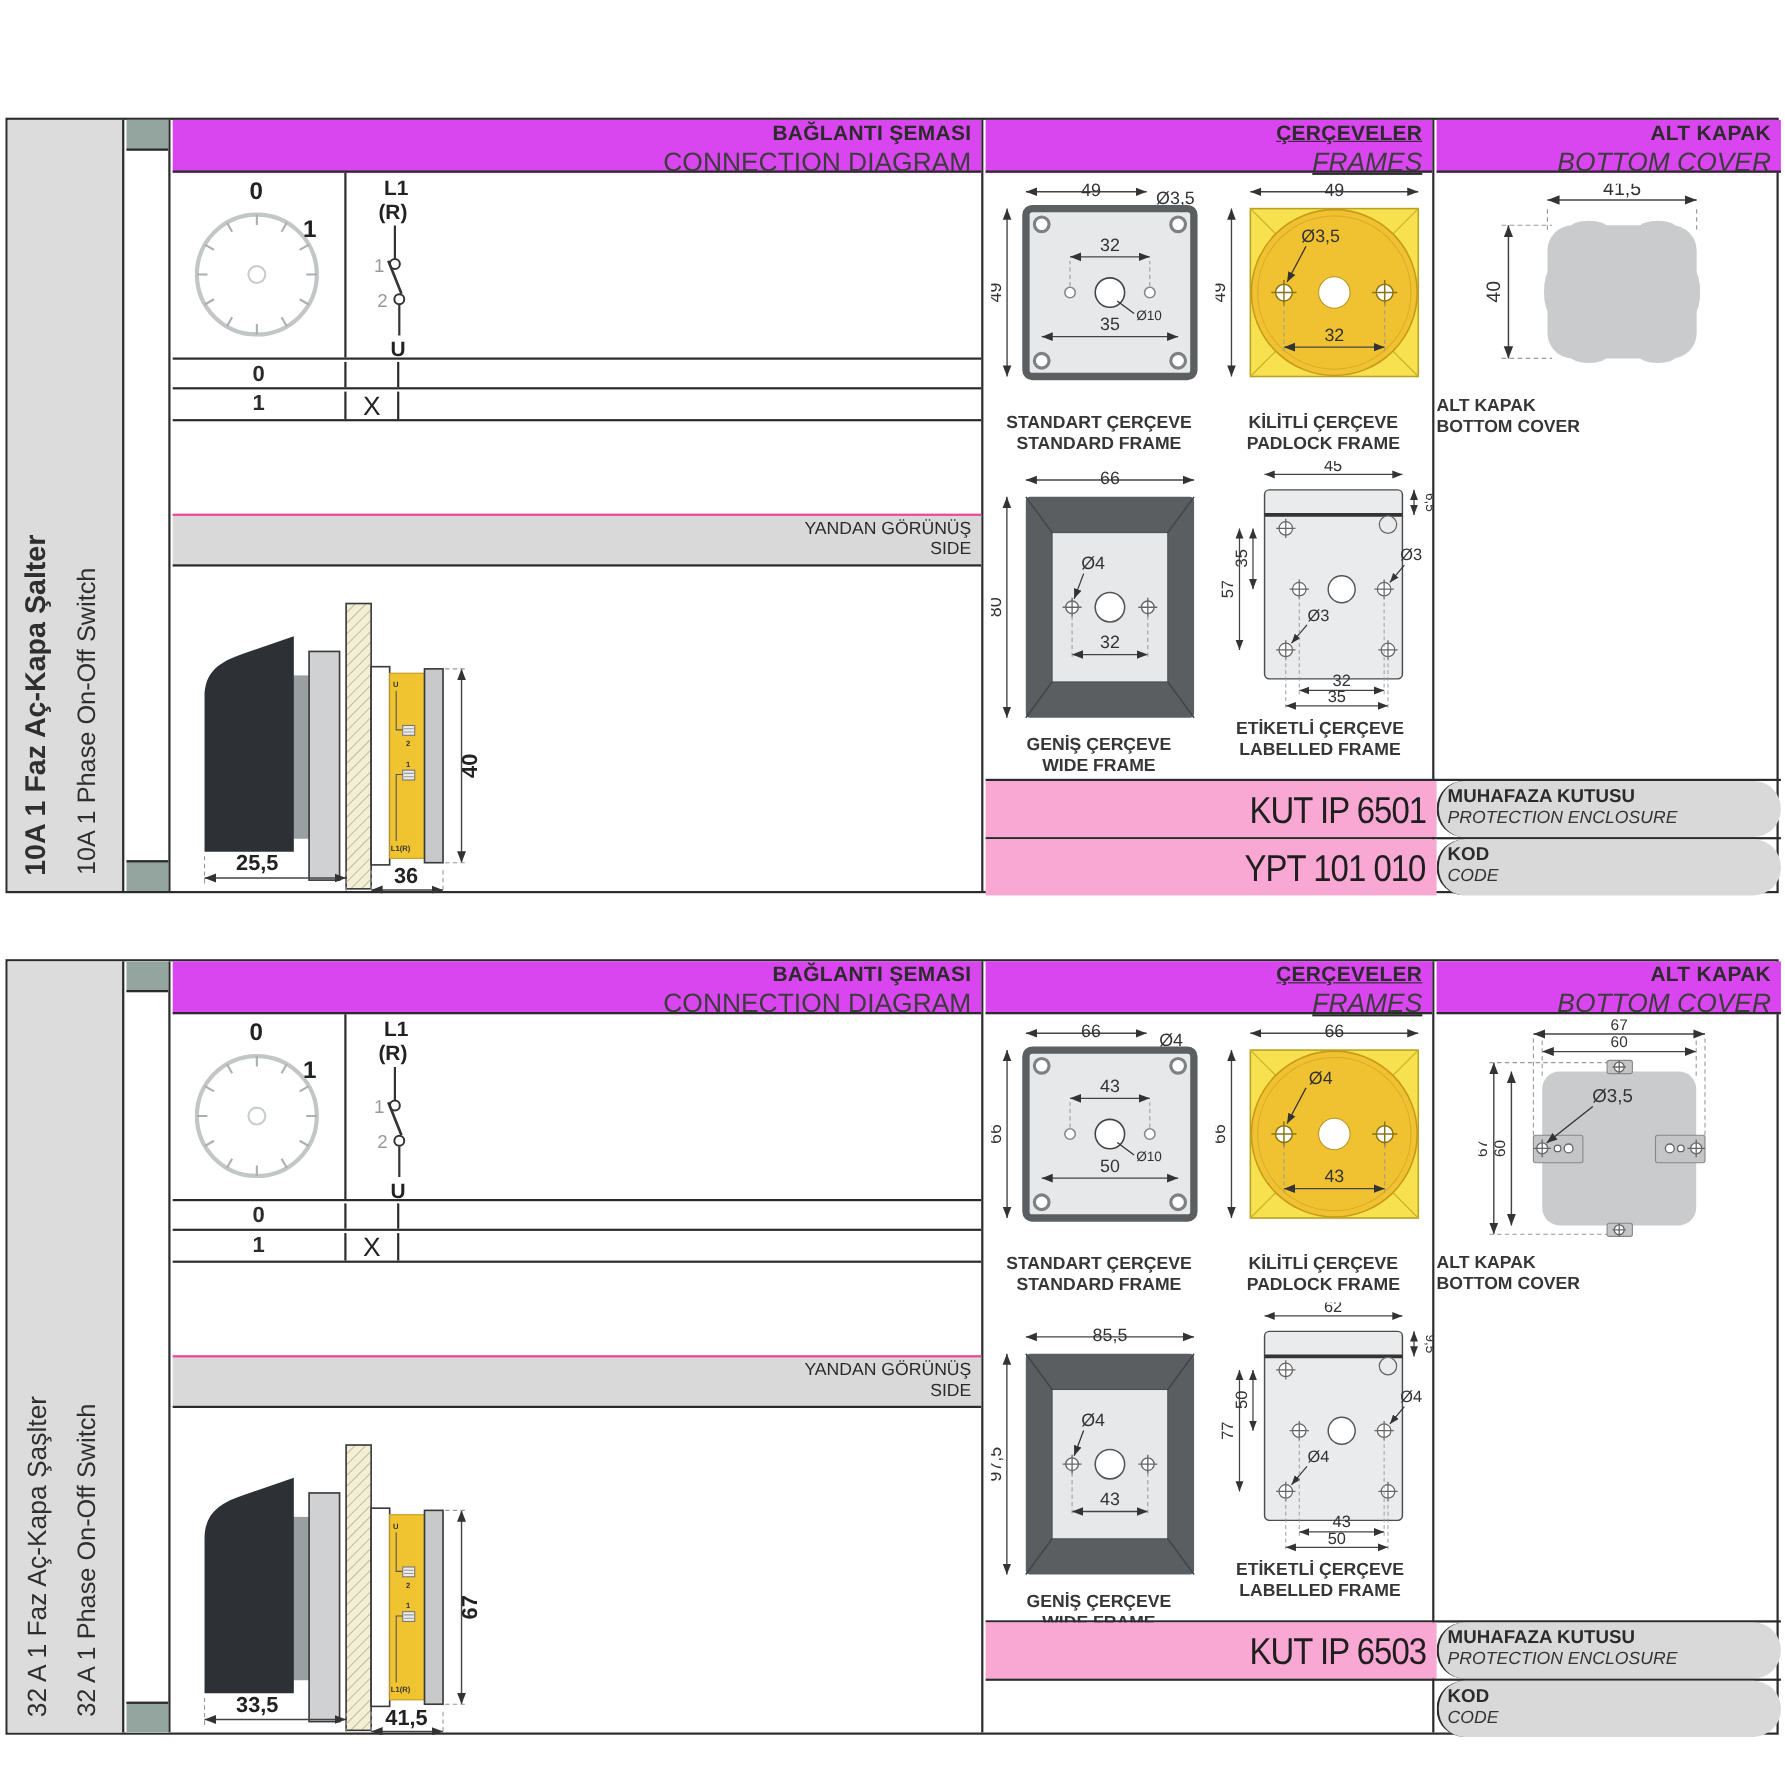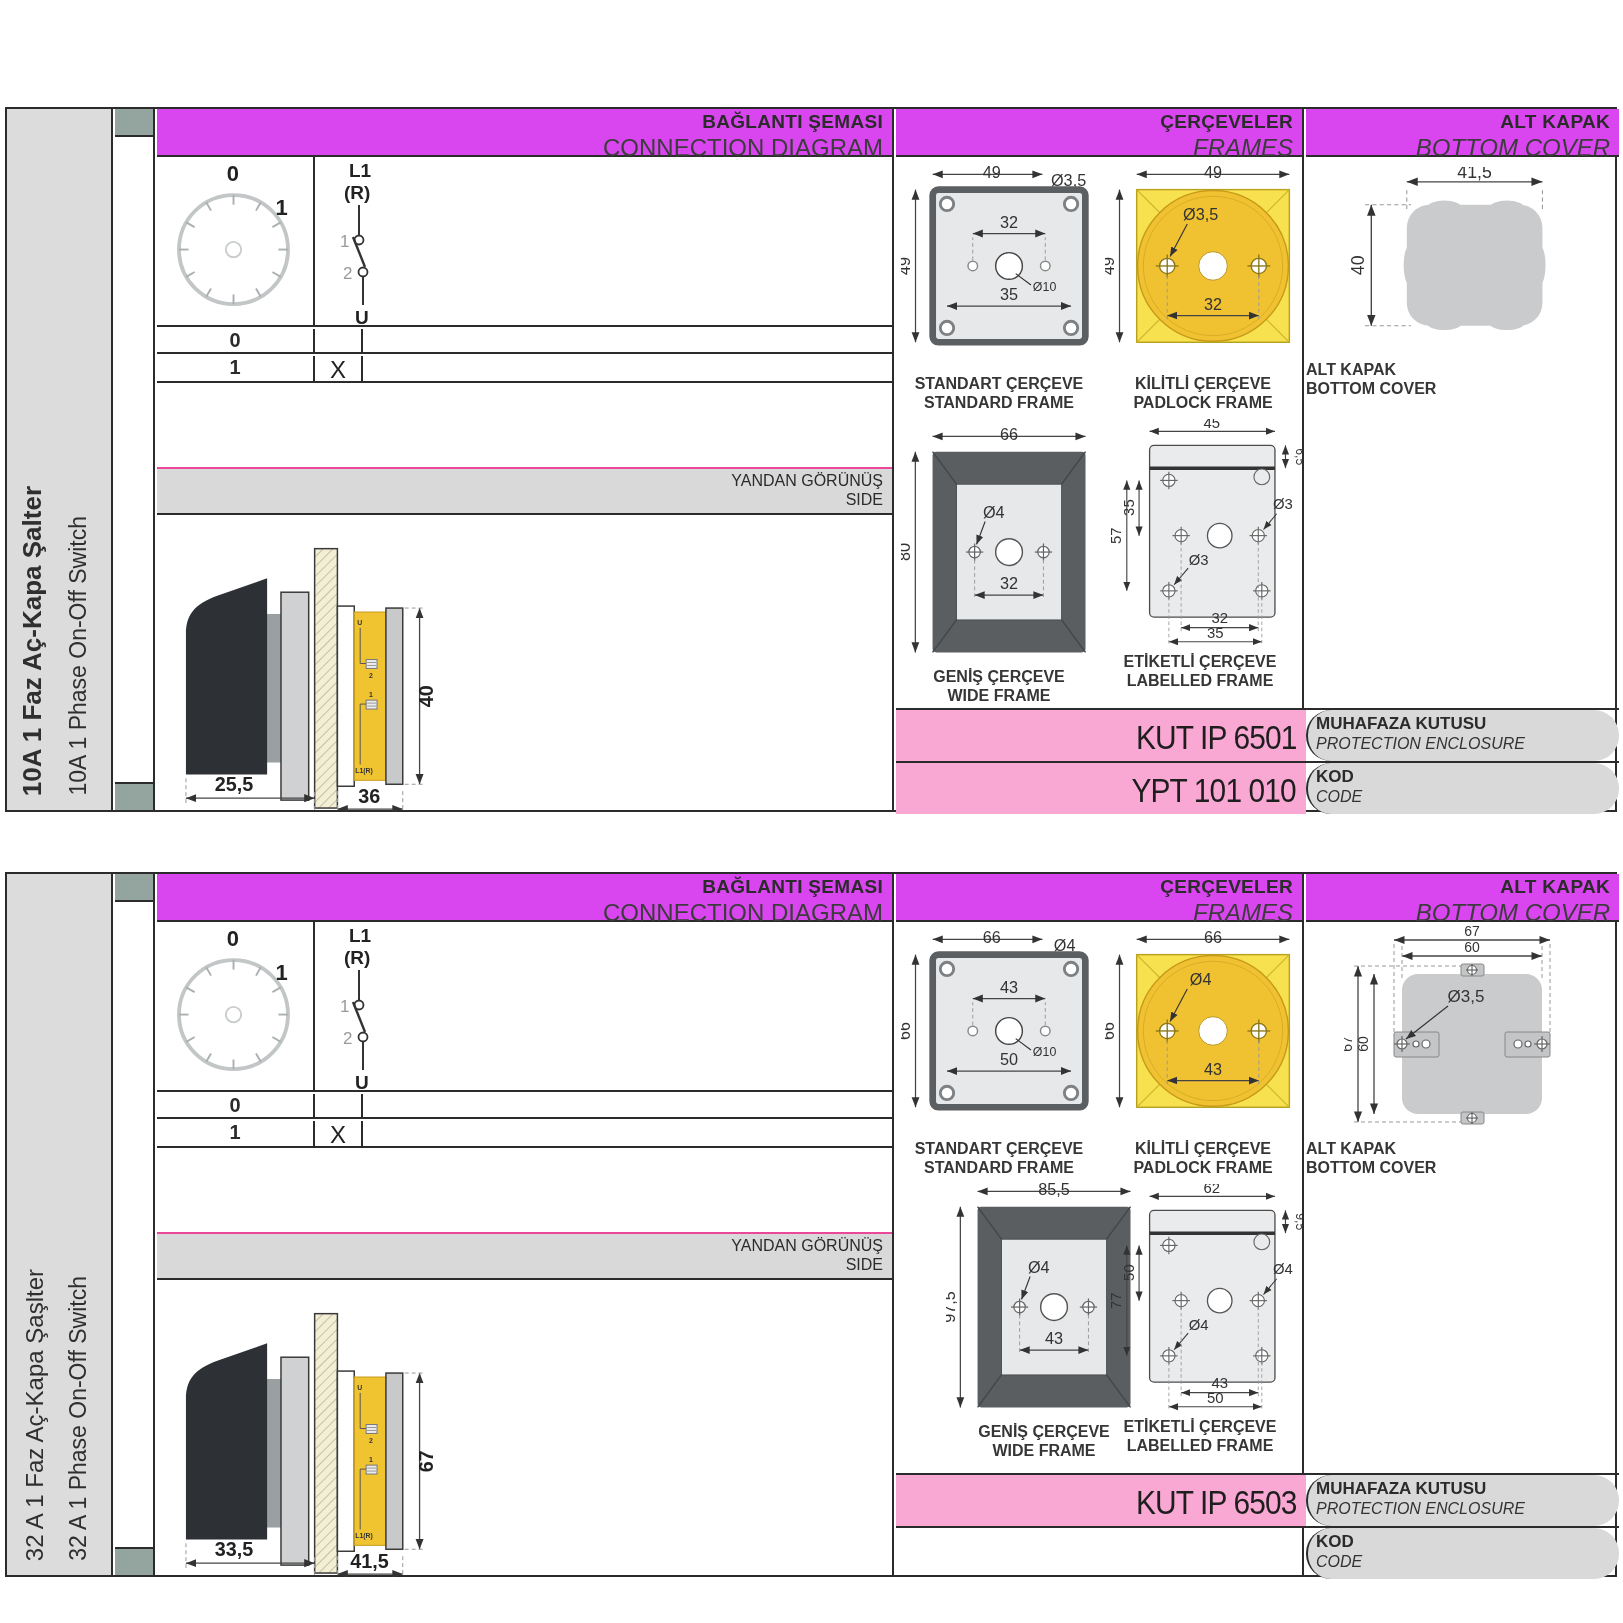--- a/index.html
+++ b/index.html
@@ -21,21 +21,21 @@
 
   
   .strip{position:absolute;left:108px;top:0;width:40px;height:100%;
          background:#fff;border-right:2px solid #2b2b2b;}
   .strip .sq{position:absolute;left:0;width:100%;height:28px;background:#94a49f;}
   .sq.top{top:0;border-bottom:2px solid #2b2b2b;}
   .sq.bot{bottom:0;border-top:2px solid #2b2b2b;}
 
   
   .panelA{position:absolute;left:150px;top:0;width:737px;height:100%;border-right:2px solid #2b2b2b;}
-  .panelB{position:absolute;left:889px;top:0;width:408px;height:100%;border-right:2px solid #2b2b2b;}
+  .panelB{position:absolute;left:889px;top:0;width:408px;height:100%;border-right:2px solid #2b2b2b;text-decoration:underline;}
   .panelC{position:absolute;left:1299px;top:0;width:313px;height:100%;}
 
   .phead{height:48px;background:#d946ef;border-bottom:2px solid #2b2b2b;
          text-align:right;padding:2px 9px 0 0;line-height:1.2;}
   .phead .t1{font-weight:bold;font-size:19px;letter-spacing:.3px;}
   .phead .t2{font-size:24px;color:#3c3c3c;}
   .phead .t2.it{font-style:italic;}
 
   
   .diagram{position:absolute;top:48px;left:0;width:100%;height:170px;border-bottom:2px solid #2b2b2b;}
@@ -560,21 +560,21 @@
         <line x1="65" y1="120" x2="65" y2="166" class="ext"></line>
             <line x1="161" y1="120" x2="161" y2="166" class="ext"></line>
         <text x="113" y="156" text-anchor="middle" class="dim">43</text>
       </svg>
       <div class="fcap">
         <div>KİLİTLİ ÇERÇEVE</div>
         <div>PADLOCK FRAME</div>
       </div>
     </div>
 
-    <div class="fblock" style="left:4px;top:304px;width:198px;margin-left:45px;">
+    <div class="fblock" style="left:4px;top:328px;width:198px;">
       <svg width="196" height="239" viewBox="0 0 205 250">
         <line x1="33" y1="14" x2="193" y2="14" class="dl" marker-start="url(#ar)" marker-end="url(#ar)"></line>
         <text x="113" y="18" text-anchor="middle" class="dim">85,5</text>
         <line x1="15" y1="30" x2="15" y2="240" class="dl" marker-start="url(#ar)" marker-end="url(#ar)"></line>
         <text transform="rotate(-90 9 135)" x="9" y="135" text-anchor="middle" class="dim">97,5</text>
         <rect x="33" y="30" width="160" height="210" rx="4" fill="#5a5e61"></rect>
         <rect x="58" y="64" width="110" height="142" fill="#e7e8e9" stroke="#4a4e50"></rect>
         <line x1="33" y1="30" x2="58" y2="64" stroke="#42464a" stroke-width="1.5"></line>
         <line x1="193" y1="30" x2="168" y2="64" stroke="#42464a" stroke-width="1.5"></line>
         <line x1="33" y1="240" x2="58" y2="206" stroke="#42464a" stroke-width="1.5"></line>

